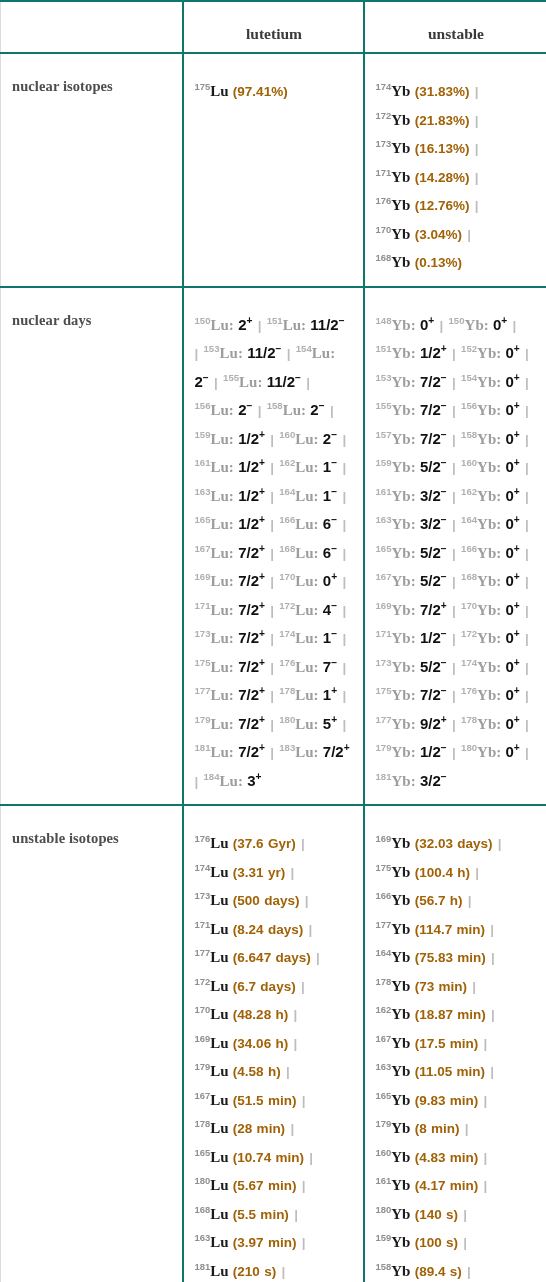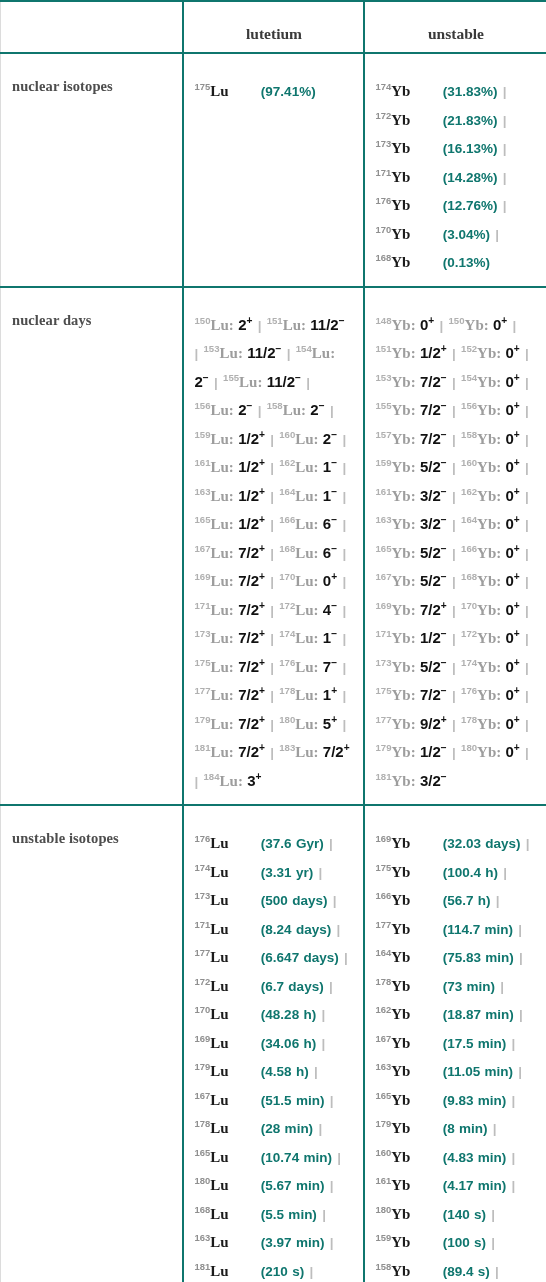--- a/index.html
+++ b/index.html
@@ -75,25 +75,24 @@
     color: #1b1b1b;
   }
   .iso sup {
     font-size: 0.63em;
     vertical-align: super;
     line-height: 0;
     color: #8f8f8f;
     font-family: "Liberation Sans", sans-serif;
   }
   .paren {
-    color: #0f766e;
+    color: #a16207;
     font-family: "Liberation Sans", sans-serif;
     font-size: 13.5px;
     white-space: nowrap;
-    margin-left: 28px;
   }
   .sep {
     color: #bdbdbd;
     font-family: "Liberation Sans", sans-serif;
     font-size: 13.5px;
     padding: 0 1px;
   }
   .spin {
     font-family: "Liberation Sans", sans-serif;
     font-size: 15px;

